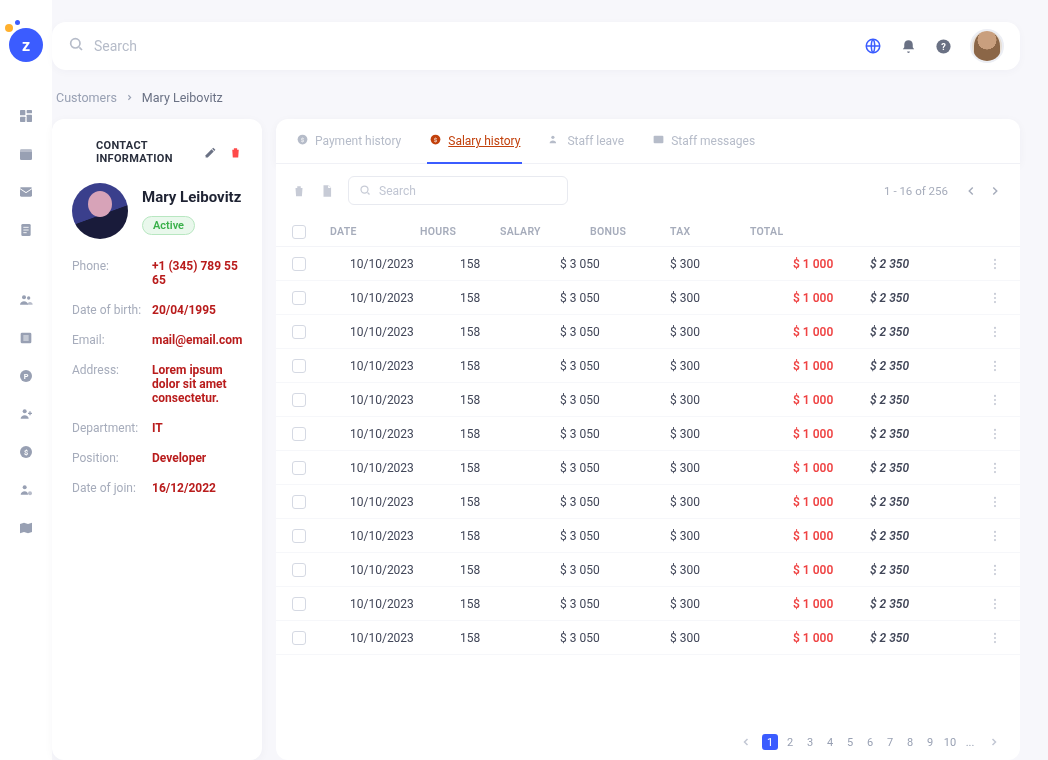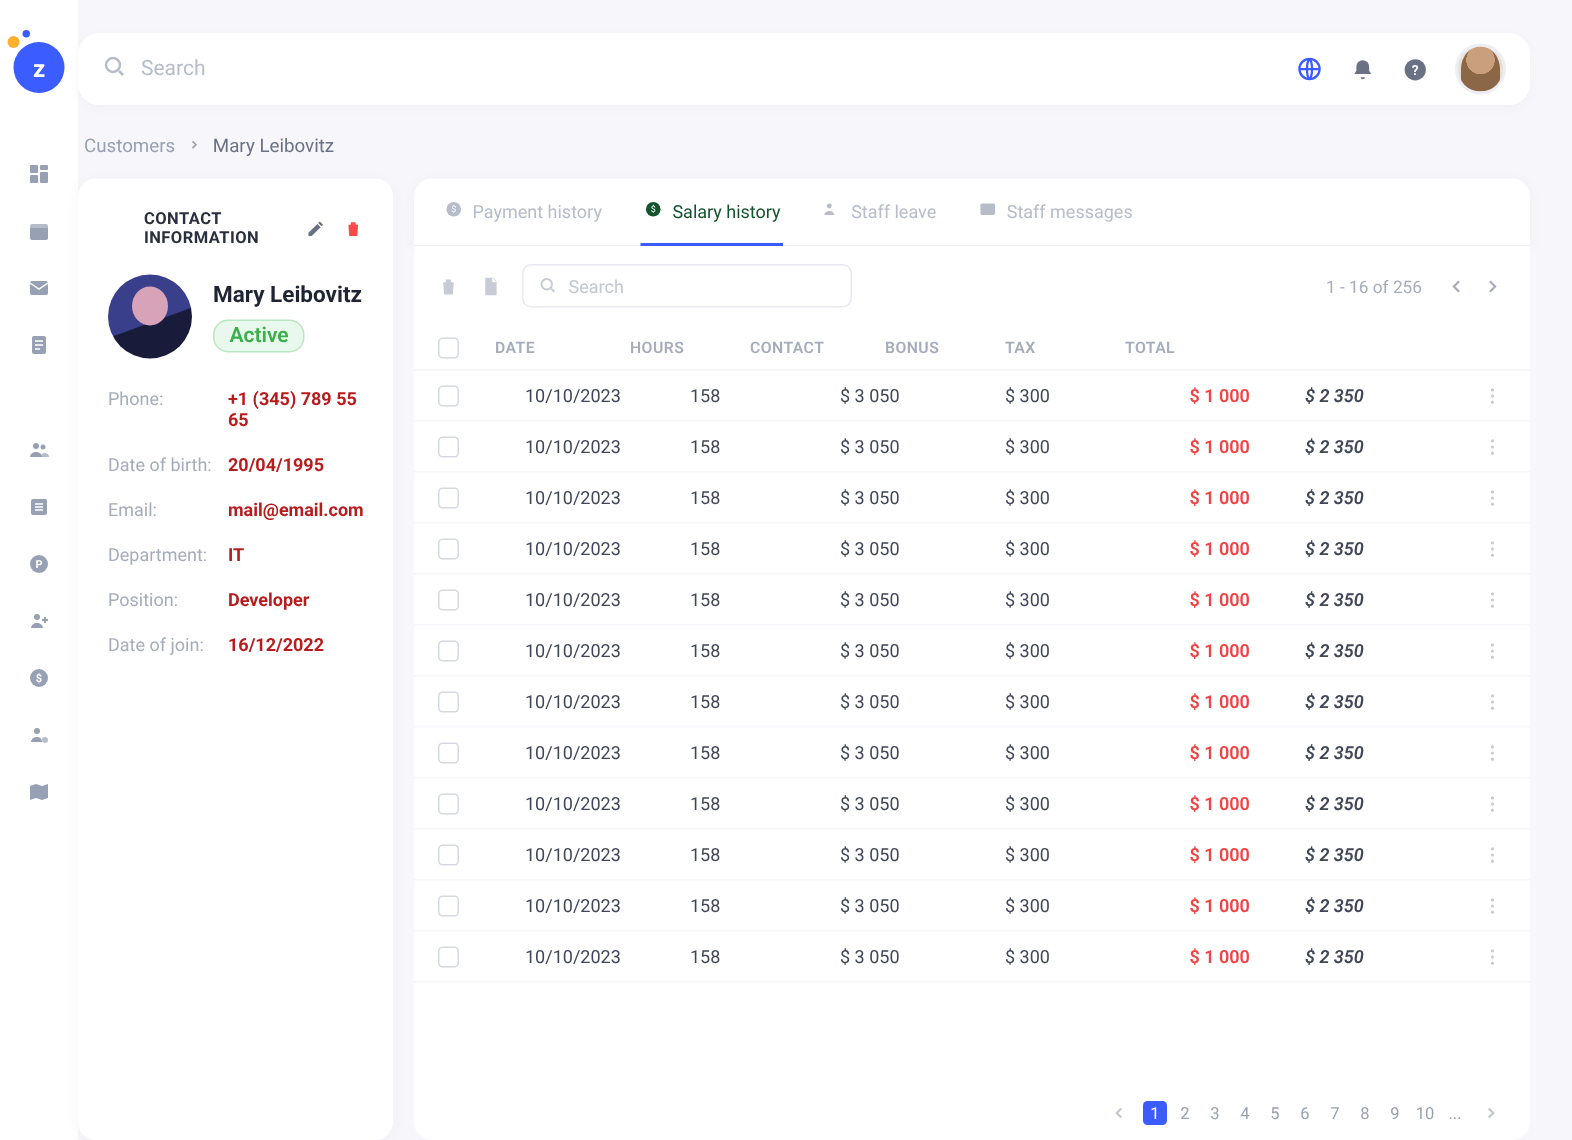--- a/index.html
+++ b/index.html
@@ -42,31 +42,31 @@
 .contact{width:210px;flex-shrink:0;}
 .card-head{display:flex;align-items:center;justify-content:space-between;margin-bottom:18px;padding-left:24px;}
 .card-title{font-size:11px;font-weight:700;letter-spacing:.3px;color:#2a2f3d;}
 .card-actions{display:flex;gap:12px;}
 .ico-btn{cursor:pointer;color:#6a7184;display:flex;}
 .ico-btn.red{color:#ff4a4a;}
 .profile-row{display:flex;align-items:center;gap:14px;margin-bottom:20px;}
 .big-avatar{width:56px;height:56px;border-radius:50%;background:linear-gradient(160deg,#3a3f8c 0 55%,#191b3a 56% 100%);position:relative;overflow:hidden;}
 .big-avatar::after{content:'';position:absolute;left:16px;top:8px;width:24px;height:26px;border-radius:50%;background:#d7a3b8;}
 .name{font-size:15px;font-weight:700;color:#1f2333;margin-bottom:8px;}
-.badge{display:inline-block;font-size:14px;font-weight:600;color:#39b04a;background:#e9f8ec;border:1px solid #b8e7c1;border-radius:10px;padding:2px 10px;}
+.badge{display:inline-block;font-size:11px;font-weight:600;color:#39b04a;background:#e9f8ec;border:1px solid #b8e7c1;border-radius:10px;padding:2px 10px;}
 .info-list{display:flex;flex-direction:column;gap:16px;font-size:12px;}
 .info-row{display:flex;gap:8px;}
 .info-k{color:#a6acbb;width:72px;flex-shrink:0;}
 .info-v{color:#b91c1c;flex:1;font-weight:bold;}
 
 
 .right{flex:1;display:flex;flex-direction:column;min-width:0;}
 .tabs{display:flex;gap:24px;padding:0 14px;border-bottom:1px solid #f0f1f6;background:#fff;border-radius:12px 12px 0 0;}
 .tab{display:flex;align-items:center;gap:6px;font-size:12px;color:#b6bcc9;padding:14px 2px;cursor:pointer;position:relative;}
-.tab.active{color:#14532d;}
+.tab.active{color:#c2410c;text-decoration:underline;}
 .tab.active::after{content:'';position:absolute;left:0;right:0;bottom:-1px;height:2px;background:#3b5cff;}
 .tab svg{width:13px;height:13px;}
 
 .panel{background:#fff;border-radius:0 0 12px 12px;flex:1;display:flex;flex-direction:column;min-height:0;}
 .toolbar{display:flex;align-items:center;padding:12px 16px;gap:14px;}
 .tool-ic{color:#c7cbd6;cursor:pointer;display:flex;}
 .mini-search{display:flex;align-items:center;gap:8px;border:1px solid #e8eaf0;border-radius:6px;padding:4px 10px;width:220px;}
 .mini-search input{border:none;outline:none;font-size:12px;flex:1;background:transparent;}
 .mini-search input::placeholder{color:#c1c6d3;}
 .spacer{flex:1;}
@@ -244,20 +244,24 @@
             </div>
             <div class="info-row">
               <div class="info-k">Date of birth:</div>
               <div class="info-v">20/04/1995</div>
             </div>
             <div class="info-row">
               <div class="info-k">Email:</div>
               <div class="info-v">mail@email.com</div>
             </div>
             <div class="info-row">
+              <div class="info-k">Address:</div>
+              <div class="info-v">Lorem ipsum dolor sit amet consectetur.</div>
+            </div>
+            <div class="info-row">
               <div class="info-k">Department:</div>
               <div class="info-v">IT</div>
             </div>
             <div class="info-row">
               <div class="info-k">Position:</div>
               <div class="info-v">Developer</div>
             </div>
             <div class="info-row">
               <div class="info-k">Date of join:</div>
               <div class="info-v">16/12/2022</div>
@@ -330,21 +334,21 @@
             </div>
           </div>
 
           <div class="tbl">
             <div class="thead">
               <div>
                   <div class="chk"></div>
                 </div>
               <div>DATE</div>
               <div>HOURS</div>
-              <div>CONTACT</div>
+              <div>SALARY</div>
               <div>BONUS</div>
               <div>TAX</div>
               <div>TOTAL</div>
               <div></div>
             </div>
             <div id="tbody">
                 <div class="trow">
                   <div>
                     <div class="chk"></div>
                   </div>

